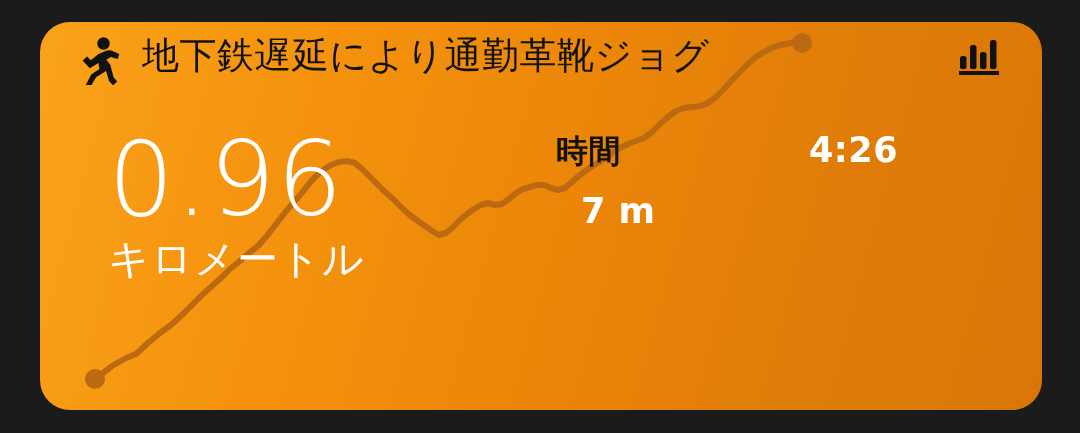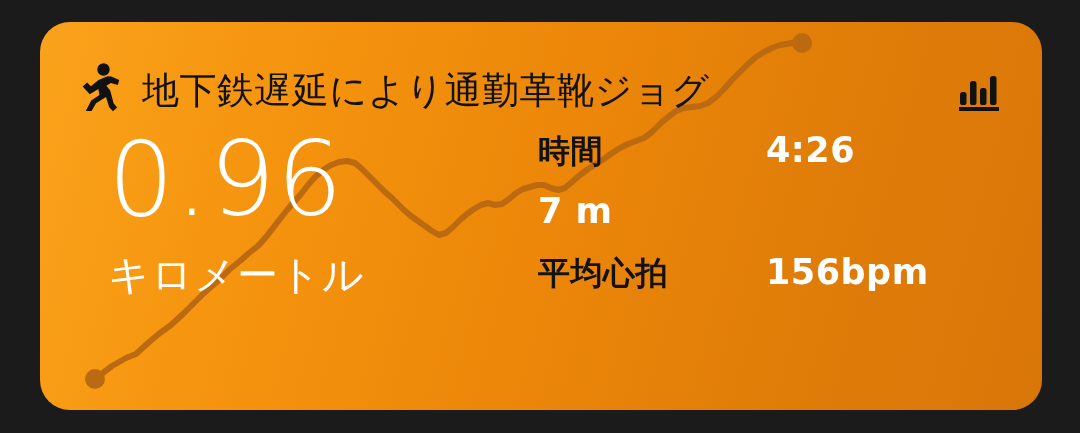--- a/index.html
+++ b/index.html
@@ -40,25 +40,25 @@
     top: 0;
     width: 1002px;
     height: 388px;
     pointer-events: none;
   }
 
   
   #card-header {
     position: absolute;
     left: 0;
-    top: 8px;
+    top: 14px;
     width: 1002px;
     height: 82px;
     display: flex;
-    align-items: flex-end;
+    align-items: flex-start;
     padding: 0 41px 0 36px;
     box-sizing: border-box;
   }
   #run-icon {
     width: 46px;
     height: 50px;
     flex: 0 0 auto;
     margin-right: 20px;
     display: block;
   }
@@ -93,28 +93,28 @@
     font-weight: 300;
     line-height: 0.95;
     letter-spacing: 1px;
     font-family: "DejaVu Sans", "Liberation Sans", sans-serif;
   }
   #distance-unit {
     color: #ffffff;
     font-size: 41px;
     font-weight: 400;
     line-height: 1.1;
-    margin-top: 24px;
+    margin-top: 8px;
     letter-spacing: 1px;
   }
 
   
   #stats-table {
     position: absolute;
-    left: 498px;
+    left: 516px;
     top: 108px;
     width: 470px;
   }
   .stat-row {
     display: flex;
     align-items: baseline;
     height: 61px;
   }
   .stat-label {
     width: 228px;
@@ -124,20 +124,21 @@
     font-weight: 700;
     letter-spacing: 0.5px;
     white-space: nowrap;
   }
   .stat-value {
     color: #ffffff;
     font-size: 35px;
     font-weight: 700;
     letter-spacing: 0.5px;
     white-space: nowrap;
+    margin-left: 25px;
   }
 </style>
 </head>
 <body>
 
 <div id="screen">
 
   <div id="activity-card">
 
     <svg id="route-graphic" viewBox="0 0 1002 388" preserveAspectRatio="none" xmlns="http://www.w3.org/2000/svg">
@@ -175,21 +176,17 @@
       <div class="stat-row">
         <div class="stat-label">時間</div>
         <div class="stat-value">4:26</div>
       </div>
 
 
       <div class="stat-row">
         <div class="stat-value">7 m</div>
       </div>
 
-      <div class="stat-row">
-        <div class="stat-label">平均心拍</div>
-        <div class="stat-value">156bpm</div>
-      </div>
 
     </div>
 
   </div>
 </div>
 
 </body></html>

